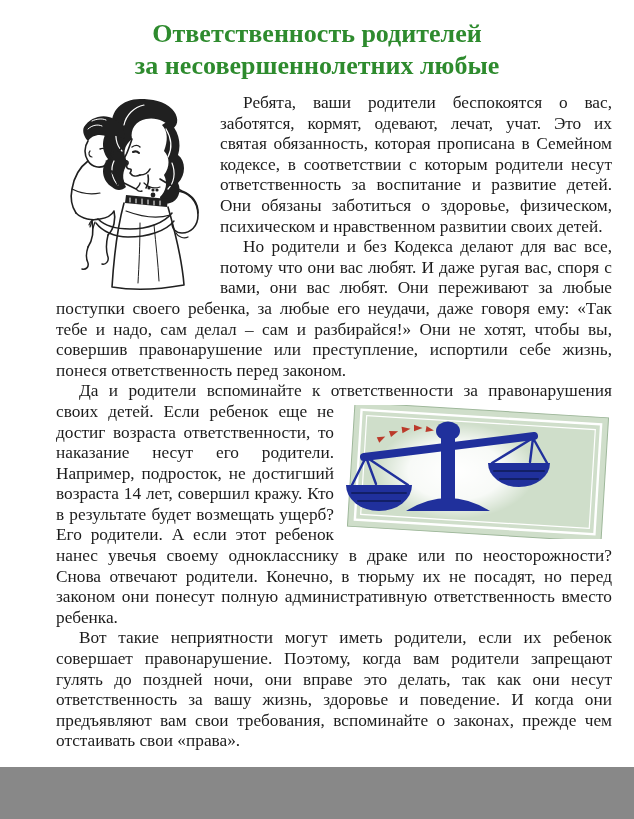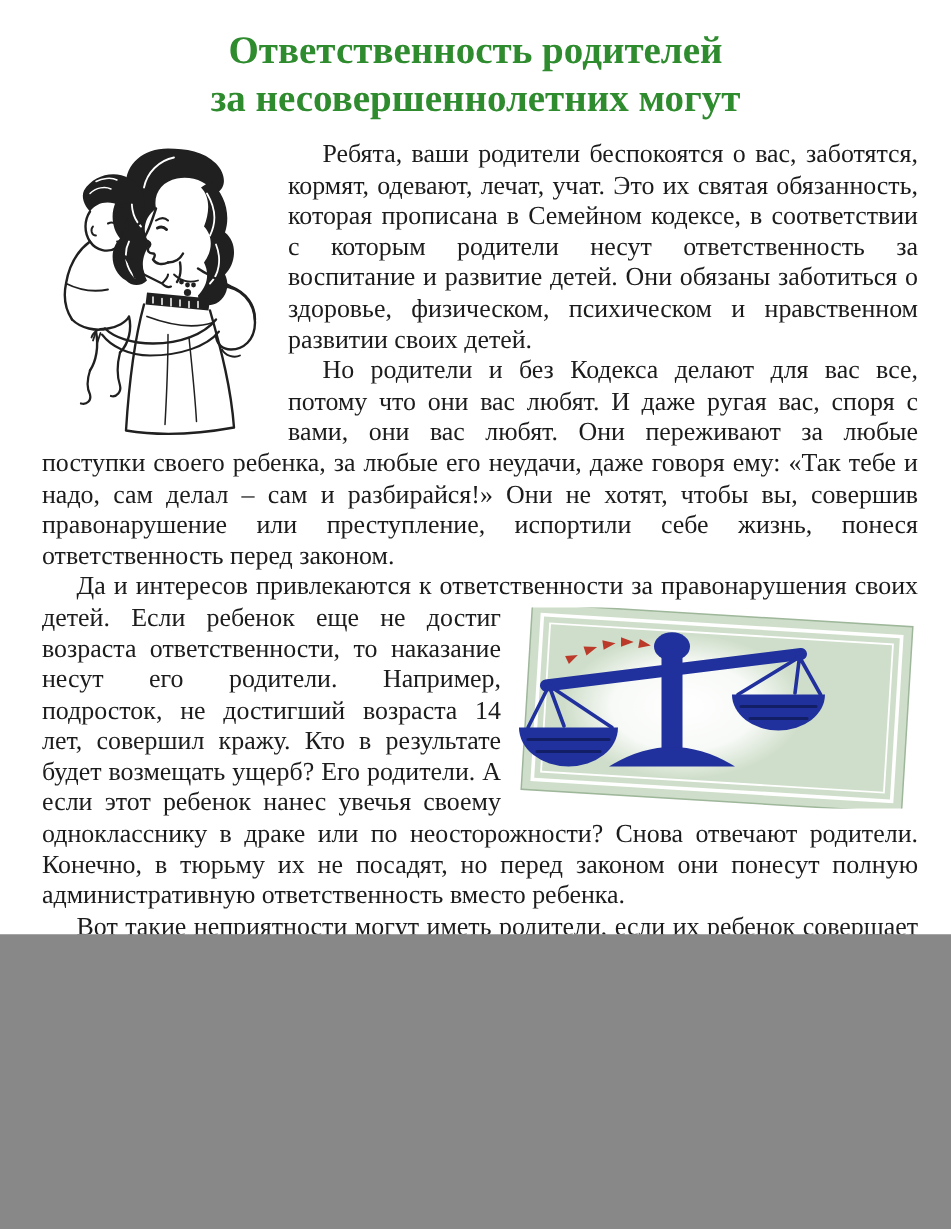--- a/index.html
+++ b/index.html
@@ -1,33 +1,33 @@
 <!DOCTYPE html>
 <html lang="ru" style="--page-background: #ffffff; --title-green: #2e8b2e; --body-text: #1c1c1c; --ink-black: #202020; --frame-green: #cfdeca; --frame-border: #9eb79a; --scales-navy: #20309c; --scales-navy-dark: #121f66; --arrow-red: #bb3a2a;"><head>
 <meta charset="utf-8">
 <style>
   html,body{margin:0;padding:0;background:#888;}
   .page{
     position:relative;
-    width:634px;height:623px;
+    width:634px;height:767px;
     margin:0 auto;
     background:var(--page-background,#fff);
     overflow:hidden;
     font-family:"Liberation Serif","DejaVu Serif",serif;
   }
   .title{
     text-align:center;
     font-weight:bold;
     font-size:26px;
     line-height:32px;
     color:var(--title-green,#2e8b2e);
     margin:18px 0 11px 0;
   }
   .content{
-    padding:0 22px 0 28px;
+    padding:0 22px 0 56px;
     font-size:17.3px;
     line-height:20.6px;
     text-align:justify;
     color:var(--body-text,#1c1c1c);
   }
   .content p{margin:0;text-indent:23px;}
   .mother-float{
     float:left;
     width:152px;height:197px;
     margin:2px 12px 4px 0;
@@ -49,21 +49,21 @@
   .navy-dark{fill:none;stroke:var(--scales-navy-dark,#121f66);stroke-linecap:round;}
   .red-arrow{fill:var(--arrow-red,#bb3a2a);stroke:none;}
 </style>
 </head>
 <body>
 
 <div class="page">
 
   <div class="title">
     <div>Ответственность родителей</div>
-    <div>за несовершеннолетних могут</div>
+    <div>за несовершеннолетних любые</div>
   </div>
 
   <div class="content">
 
     <p>
       <span class="mother-float">
         <svg viewBox="0 0 152 197">
 
           <path class="ink-fill" d="M84,4 C66,4 54,16 56,32 C46,38 44,54 52,64 C44,72 46,86 56,92 C60,96 66,96 70,92 C66,84 66,76 72,68 C66,60 68,50 76,44 C74,34 80,26 90,24 C100,22 110,26 116,34 C124,30 122,20 116,14 C108,6 96,4 84,4 Z"></path>
           <path class="ink-fill" d="M112,26 C122,34 126,48 122,60 C130,66 130,80 122,88 C126,96 122,106 114,108 C108,110 104,106 104,102 C110,96 112,88 108,80 C114,72 114,62 108,56 C112,46 112,36 106,30 Z"></path>
@@ -112,21 +112,21 @@
       </span>
       <span>Ребята, ваши родители беспокоятся о вас, заботятся, кормят, одевают, лечат, учат. Это их святая обязанность, которая прописана в Семейном кодексе, в соответствии с которым родители несут ответственность за воспитание и развитие детей. Они обязаны заботиться о здоровье, физическом, психическом и нравственном развитии своих детей.</span>
     </p>
 
 
     <p>
       <span>Но родители и без Кодекса делают для вас все, потому что они вас любят. И даже ругая вас, споря с вами, они вас любят. Они переживают за любые поступки своего ребенка, за любые его неудачи, даже говоря ему: «Так тебе и надо, сам делал – сам и разбирайся!» Они не хотят, чтобы вы, совершив правонарушение или преступление, испортили себе жизнь, понеся ответственность перед законом.</span>
     </p>
 
     <p>
-      <span>Да и интересов привлекаются к ответственности за правонарушения</span>
+      <span>Да и родители вспоминайте к ответственности за правонарушения</span>
       <span class="scales-float">
         <svg viewBox="0 0 268 134">
           <defs>
             <radialGradient id="glow" cx="50%" cy="50%" r="50%">
               <stop offset="0%" stop-color="#ffffff" stop-opacity="1"></stop>
               <stop offset="60%" stop-color="#ffffff" stop-opacity="0.85"></stop>
               <stop offset="100%" stop-color="#ffffff" stop-opacity="0"></stop>
             </radialGradient>
           </defs>
 

